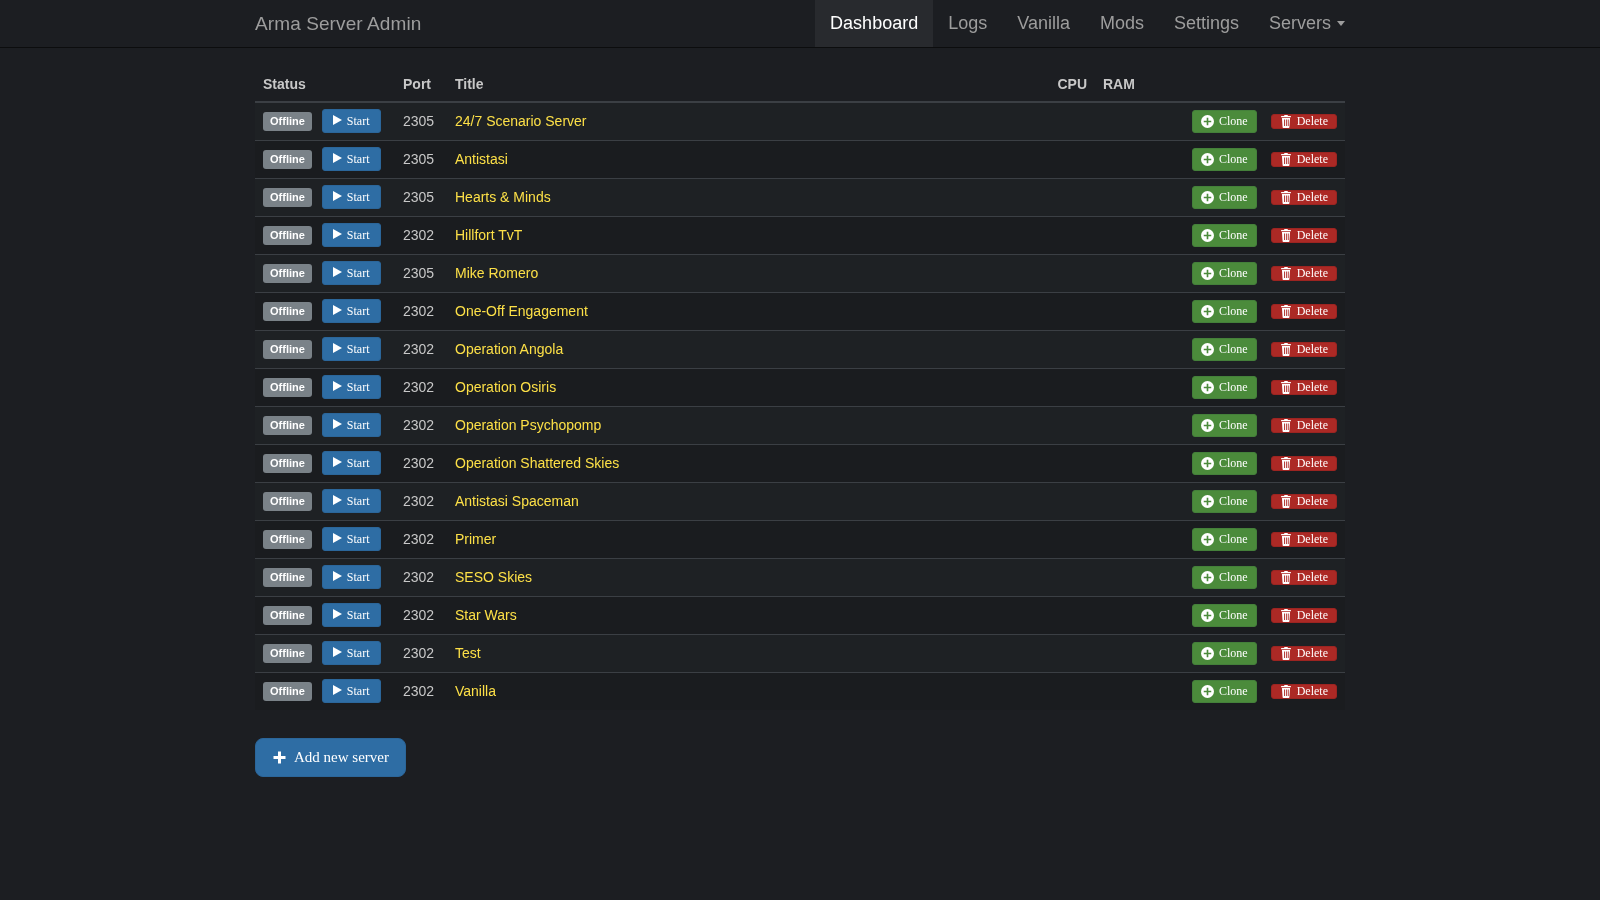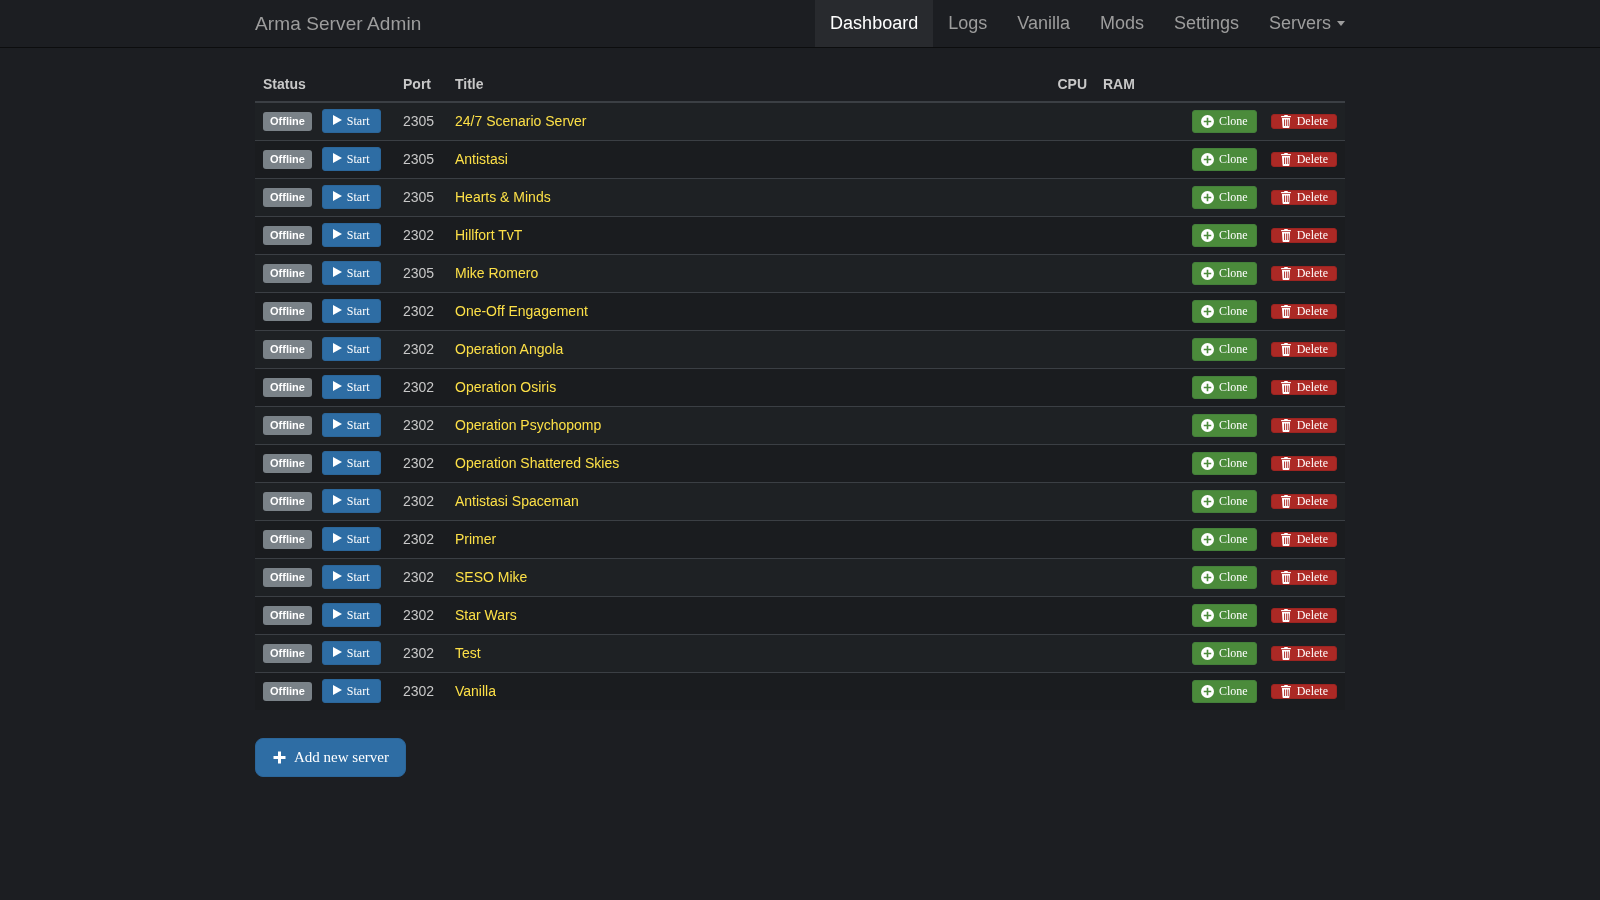--- a/index.html
+++ b/index.html
@@ -571,21 +571,21 @@
               </span>
               <span>Delete</span>
             </button></td>
         </tr>
         <tr>
           <td class="status-cell"><span class="label-offline">Offline</span><button class="btn btn-start">
               <span class="ico ico-play"></span>
               <span>Start</span>
             </button></td>
           <td class="port-cell">2302</td>
-          <td class="title-cell"><a class="title-link">SESO Mike</a></td>
+          <td class="title-cell"><a class="title-link">SESO Skies</a></td>
           <td class="cpu-cell"></td>
           <td class="ram-cell"></td>
           <td class="actions-cell"><button class="btn btn-clone">
               <span class="ico ico-plus-circle">
                 <svg width="13" height="13" viewBox="0 0 16 16">
                   <circle cx="8" cy="8" r="8" fill="#ffffff"></circle>
                   <path fill="#4b8b3b" d="M7 3.4h2v3.6h3.6v2H9v3.6H7V9H3.4V7H7z"></path>
                 </svg>
               </span>
               <span>Clone</span>

